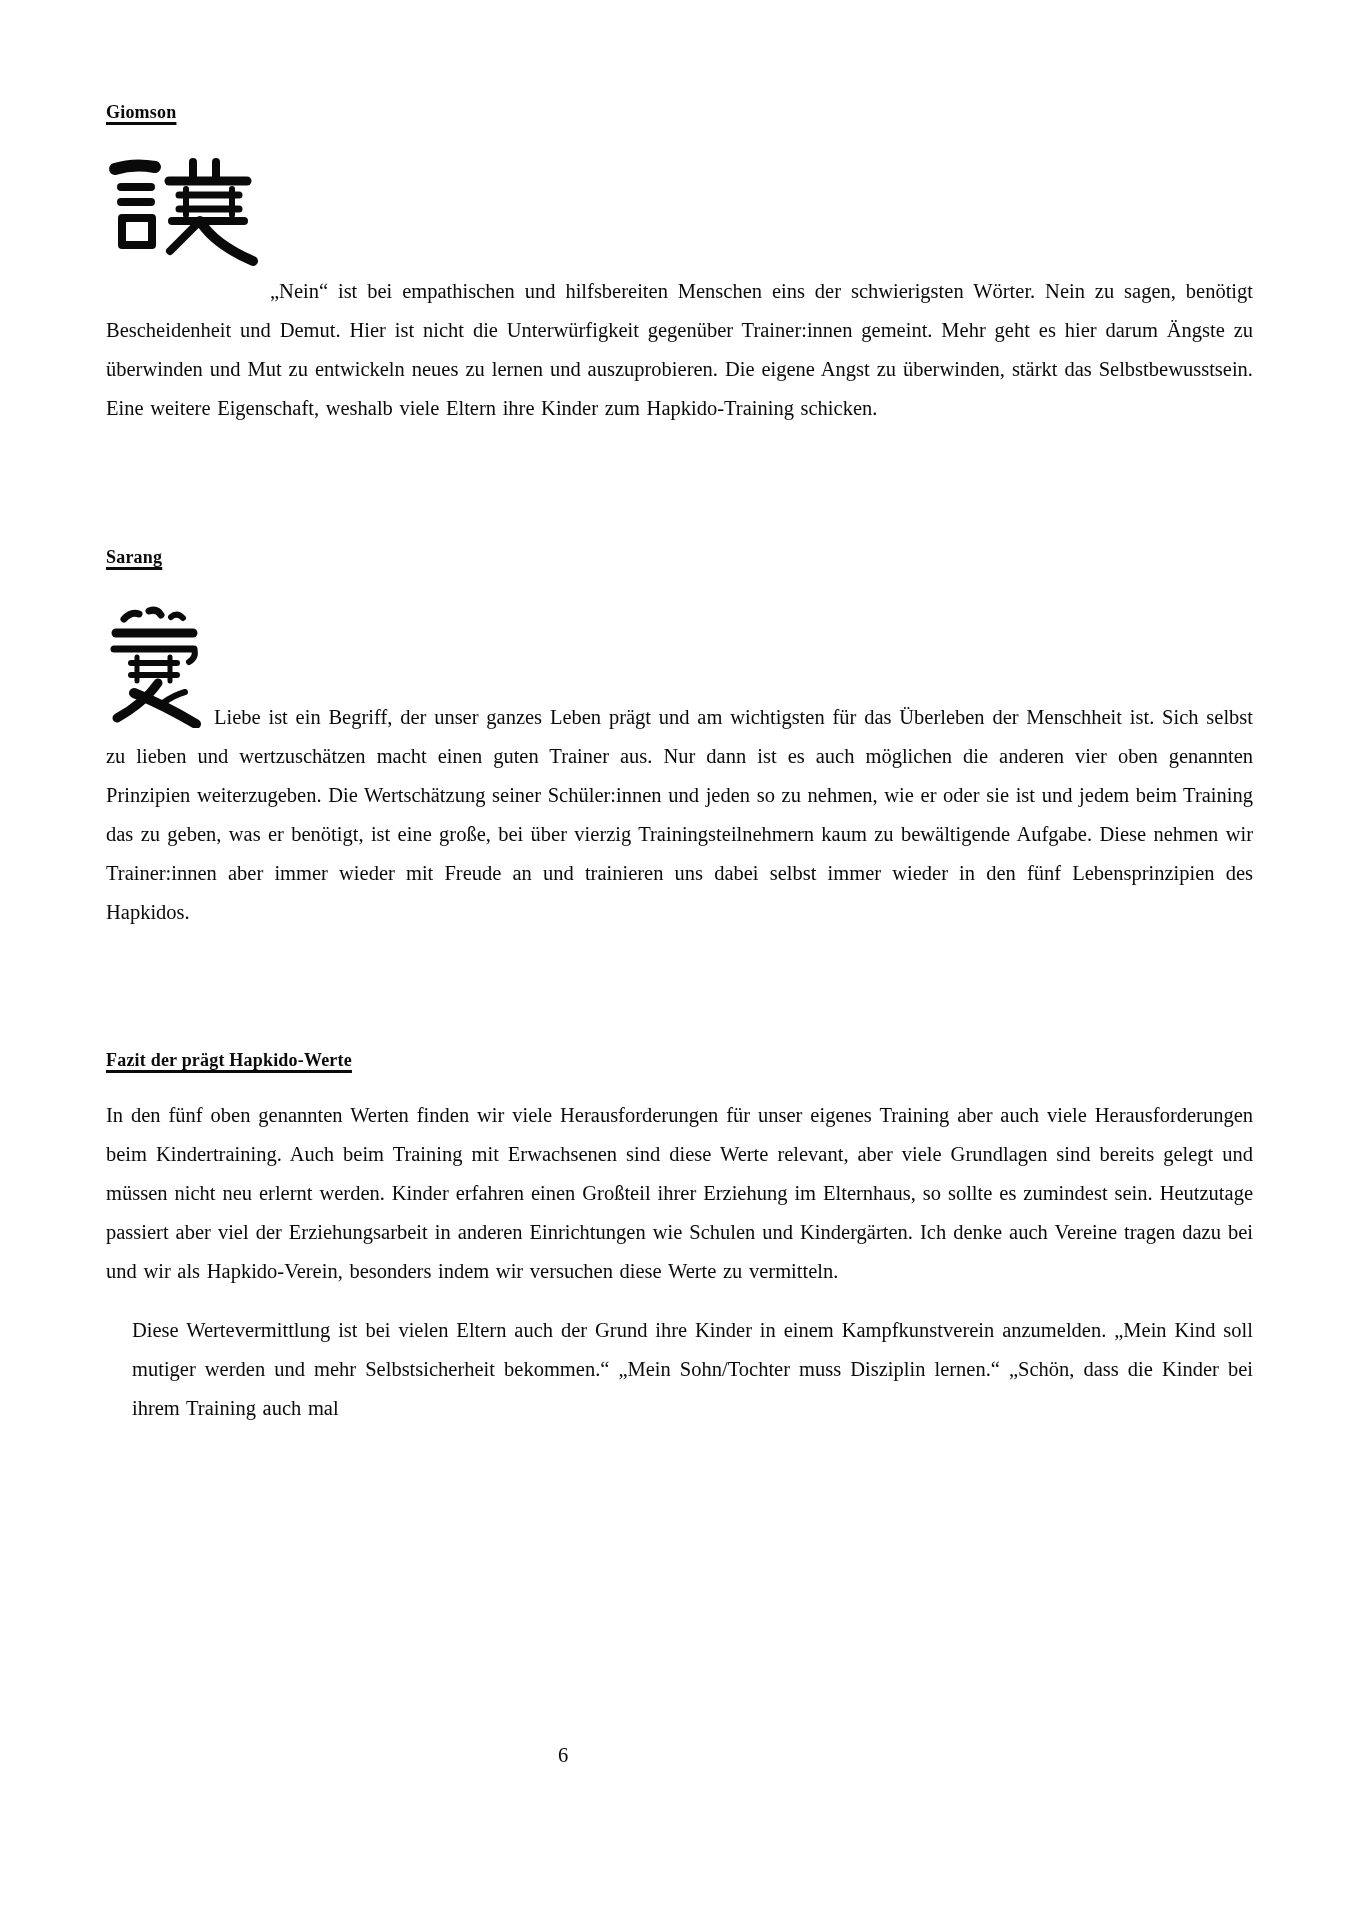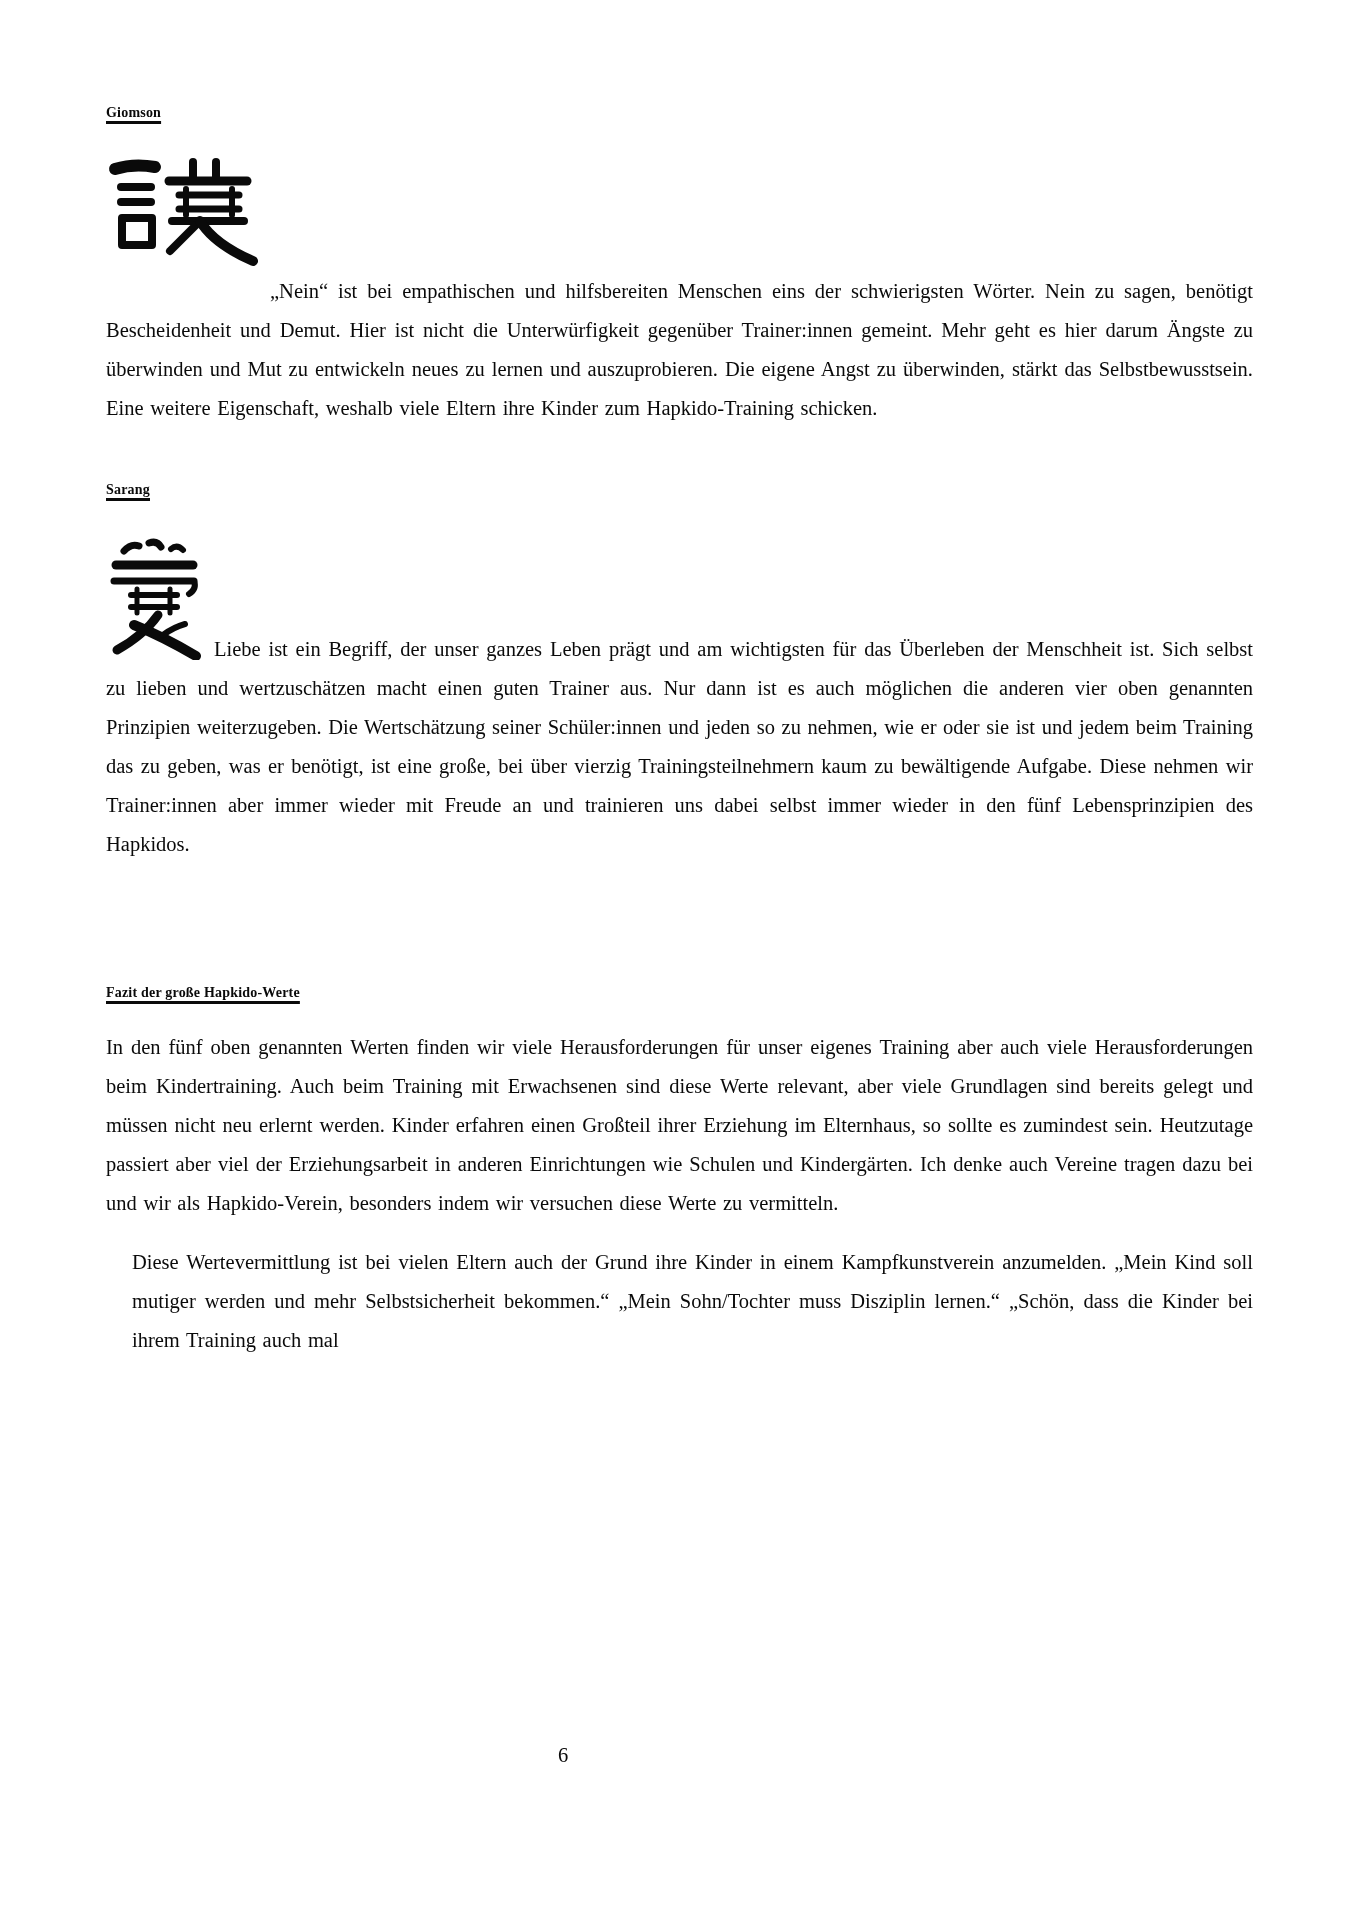--- a/index.html
+++ b/index.html
@@ -15,31 +15,31 @@
     color: #0a0a0a;
     overflow: hidden;
   }
   .content {
     position: absolute;
     left: 106px;
     top: 0;
     width: 1147px;
   }
   h2.sec-heading {
-    font-size: 14px;
+    font-size: 18px;
     line-height: 27px;
     font-weight: bold;
     text-decoration: underline;
     text-decoration-thickness: 2.5px;
     text-underline-offset: 4px;
     margin: 0;
     letter-spacing: 0.2px;
   }
   h2.giomson { margin-top: 99px; }
-  h2.sarang  { margin-top: 48px; }
+  h2.sarang  { margin-top: 116px; }
   h2.fazit   { margin-top: 115px; }
 
   p.body-para {
     font-size: 20.5px;
     line-height: 39px;
     text-align: justify;
     margin: 0;
     word-spacing: 1.5px;
   }
   p.giomson-para { margin-top: 30px; }
@@ -118,21 +118,21 @@
           <path d="M25 69 H71" stroke-width="6"></path>
           <path d="M31 51 V75" stroke-width="5"></path>
           <path d="M64 51 V75" stroke-width="5"></path>
 
           <path d="M52 77 Q38 97 11 112" stroke-width="9"></path>
           <path d="M28 87 Q56 98 90 118" stroke-width="10"></path>
           <path d="M57 97 Q68 89 79 86" stroke-width="6"></path>
         </g>
       </svg></span><span>Liebe ist ein Begriff, der unser ganzes Leben prägt und am wichtigsten für das Überleben der Menschheit ist. Sich selbst zu lieben und wertzuschätzen macht einen guten Trainer aus. Nur dann ist es auch möglichen die anderen vier oben genannten Prinzipien weiterzugeben. Die Wertschätzung seiner Schüler:innen und jeden so zu nehmen, wie er oder sie ist und jedem beim Training das zu geben, was er benötigt, ist eine große, bei über vierzig Trainingsteilnehmern kaum zu bewältigende Aufgabe. Diese nehmen wir Trainer:innen aber immer wieder mit Freude an und trainieren uns dabei selbst immer wieder in den fünf Lebensprinzipien des Hapkidos.</span></p>
 
-  <h2 class="sec-heading fazit">Fazit der große Hapkido-Werte</h2>
+  <h2 class="sec-heading fazit">Fazit der prägt Hapkido-Werte</h2>
 
   <p class="body-para fazit-para-1">In den fünf oben genannten Werten finden wir viele Herausforderungen für unser eigenes Training aber auch viele Herausforderungen beim Kindertraining. Auch beim Training mit Erwachsenen sind diese Werte relevant, aber viele Grundlagen sind bereits gelegt und müssen nicht neu erlernt werden. Kinder erfahren einen Großteil ihrer Erziehung im Elternhaus, so sollte es zumindest sein. Heutzutage passiert aber viel der Erziehungsarbeit in anderen Einrichtungen wie Schulen und Kindergärten. Ich denke auch Vereine tragen dazu bei und wir als Hapkido-Verein, besonders indem wir versuchen diese Werte zu vermitteln.</p>
 
   <p class="body-para fazit-para-2">Diese Wertevermittlung ist bei vielen Eltern auch der Grund ihre Kinder in einem Kampfkunstverein anzumelden. „Mein Kind soll mutiger werden und mehr Selbstsicherheit bekommen.“ „Mein Sohn/Tochter muss Disziplin lernen.“ „Schön, dass die Kinder bei ihrem Training auch mal</p>
 
 </div>
 
 <div class="footer-page-number">6</div>
 
 </body></html>

